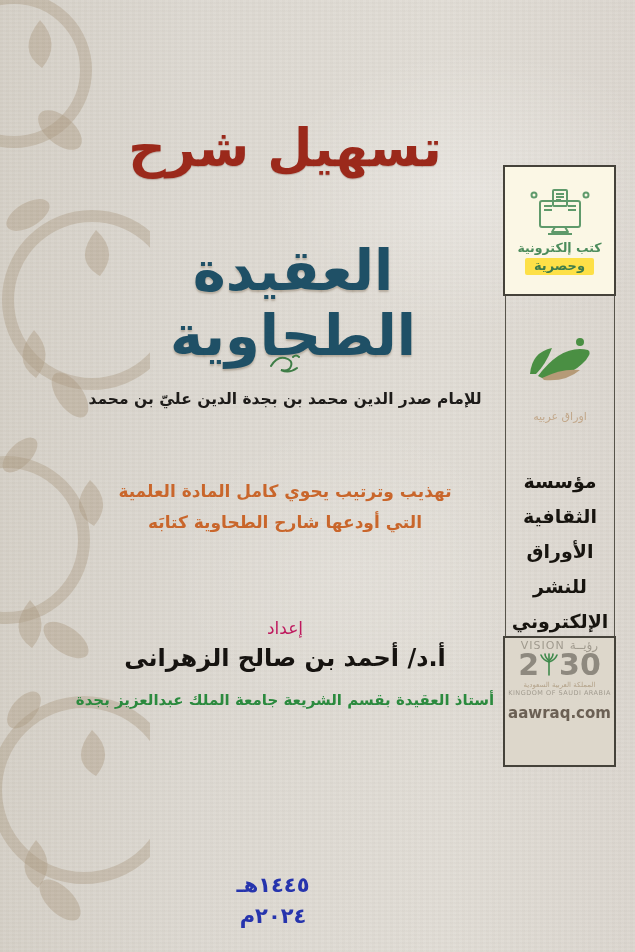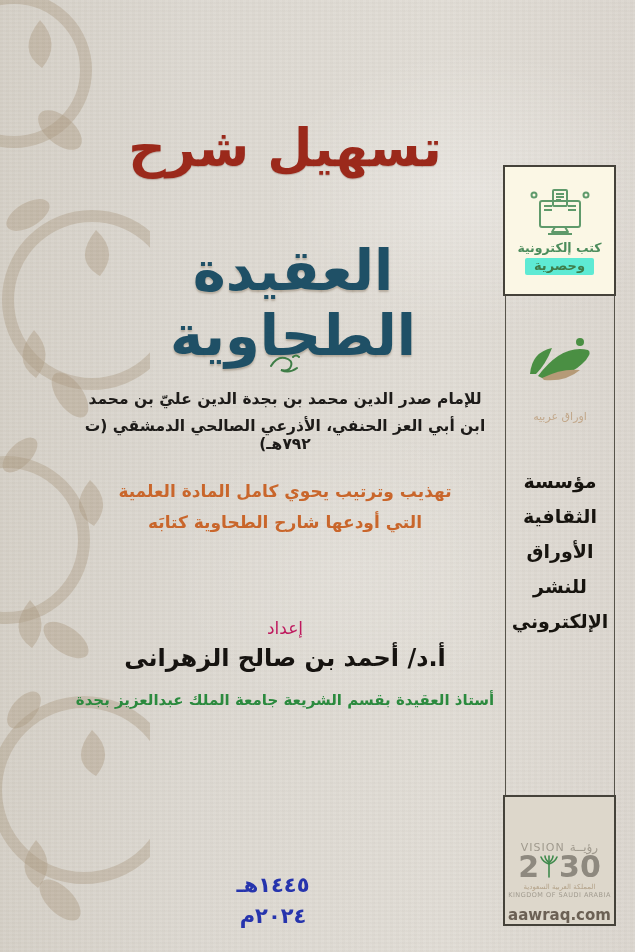--- a/index.html
+++ b/index.html
@@ -30,38 +30,38 @@
   .author-line1{top:390px;font-size:15.5px;font-weight:700;color:#1d1b19;}
   .author-line2{top:417px;font-size:15.5px;font-weight:700;color:#1d1b19;}
   .desc-line1{top:481px;font-size:17px;font-weight:700;color:#c9662b;}
   .desc-line2{top:512px;font-size:17px;font-weight:700;color:#c9662b;}
   .prepared-label{top:618px;font-size:17px;color:#be185d;}
   .preparer-name{top:644px;font-size:24px;font-weight:700;color:#161310;}
   .preparer-title{top:691px;font-size:15px;font-weight:600;color:#2b8a3e;}
   .pub-date{top:870px;transform:translateX(-12px);font-size:21px;font-weight:600;
     color:#2634ad;line-height:31px;}
   
-  .sidebar{position:absolute;left:505px;top:166px;width:108px;height:759px;
+  .sidebar{position:absolute;left:505px;top:166px;width:108px;height:600px;
     border-left:1px solid #57544b;border-right:1px solid #57544b;}
   .badge-box{position:absolute;top:-1px;left:-3px;width:113px;height:131px;
     box-sizing:border-box;background:#fbf7e5;border:2px solid #45423a;
     display:flex;flex-direction:column;align-items:center;justify-content:center;gap:3px;}
   .badge-line1{font-size:12.5px;font-weight:700;color:#4c8c5c;direction:rtl;}
-  .badge-line2{font-size:13px;font-weight:700;color:#3f7d4b;background:#5eead4;
+  .badge-line2{font-size:13px;font-weight:700;color:#3f7d4b;background:#fde047;
     padding:0 9px 2px 9px;border-radius:2px;direction:rtl;}
   .publisher-logo{position:absolute;top:168px;width:100%;text-align:center;}
   .publisher-logo-text{font-size:11px;color:#c2a88b;direction:rtl;display:block;margin-top:16px;}
   .foundation{position:absolute;top:298px;width:100%;text-align:center;direction:rtl;}
   .foundation div{font-size:19px;font-weight:700;color:#17140f;line-height:35px;}
   .copyright{position:absolute;top:528px;width:100%;box-sizing:border-box;padding:0 3px;
     text-align:center;direction:rtl;}
   .copyright div{font-size:10px;font-weight:700;color:#3d58a8;line-height:15.5px;}
   .vision-box{position:absolute;bottom:-1px;left:-3px;width:113px;height:131px;
     box-sizing:border-box;background:#ddd7cb;border:2px solid #45423a;
-    display:flex;flex-direction:column;align-items:center;justify-content:flex-end;}
+    display:flex;flex-direction:column;align-items:center;justify-content:flex-start;}
   .vision-row1{display:flex;align-items:center;gap:5px;color:#a09a8e;}
   .vision-en{font-size:11px;letter-spacing:1px;}
   .vision-ar{font-size:12px;direction:rtl;}
   .vision-year{display:flex;align-items:center;color:#8e897f;font-size:30px;
     font-weight:700;line-height:30px;margin-top:-2px;}
   .vision-country-ar{font-size:7px;color:#b3a289;direction:rtl;margin-top:1px;}
   .vision-country-en{font-size:6.5px;color:#a19b8f;letter-spacing:0.5px;}
   .website{font-size:15px;font-weight:700;color:#6b6054;margin-top:7px;}
 </style>
 </head>
@@ -102,21 +102,20 @@
 
     <h1 class="main-title">العقيدة الطحاوية</h1>
 
     <span class="signature">
       <svg width="40" height="22" viewBox="0 0 40 22" aria-hidden="true">
         <path d="M4 14 q6-10 14-8 q8 2 6 8 q-2 6 -10 4 q8 4 16-2 M26 5 q3-3 6 0" fill="none" stroke="#3e7d46" stroke-width="2" stroke-linecap="round"></path>
       </svg>
     </span>
 
     <p class="author-line1">للإمام صدر الدين محمد بن بجدة الدين عليّ بن محمد</p>
-    <p class="author-line2">ابن أبي العز الحنفي، الأذرعي الصالحي الدمشقي (ت ٧٩٢هـ)</p>
 
     <p class="desc-line1">تهذيب وترتيب يحوي كامل المادة العلمية</p>
     <p class="desc-line2">التي أودعها شارح الطحاوية كتابَه</p>
 
     <p class="prepared-label">إعداد</p>
     <p class="preparer-name">أ.د/ أحمد بن صالح الزهرانى</p>
     <p class="preparer-title">أستاذ العقيدة بقسم الشريعة جامعة الملك عبدالعزيز  بجدة</p>
 
     <div class="pub-date">
       <div>١٤٤٥هـ</div>

